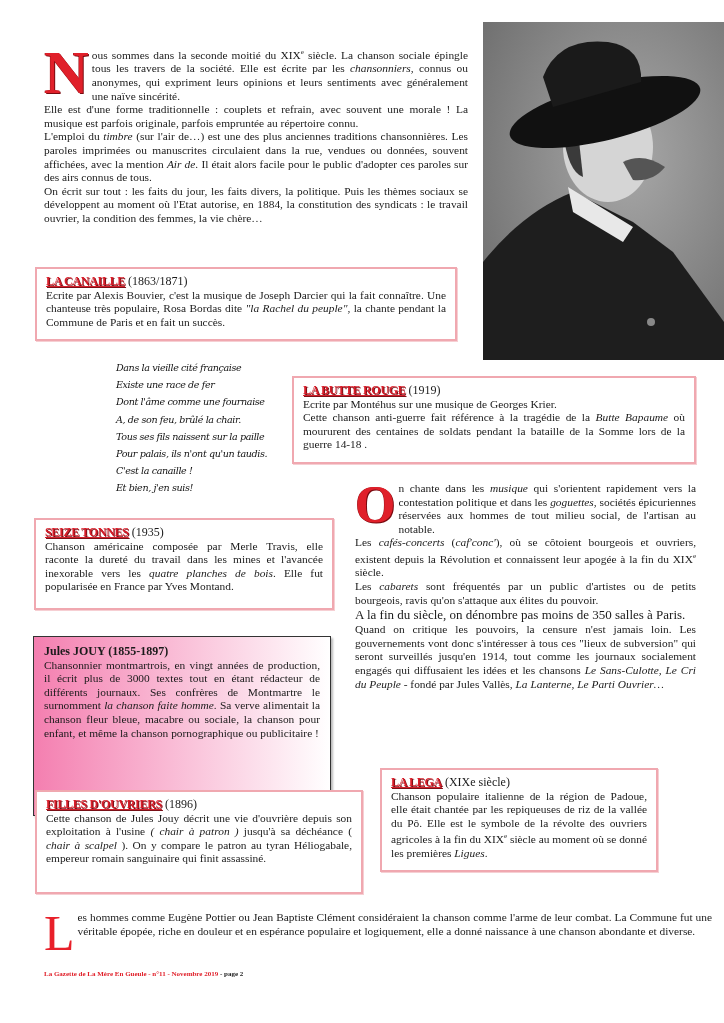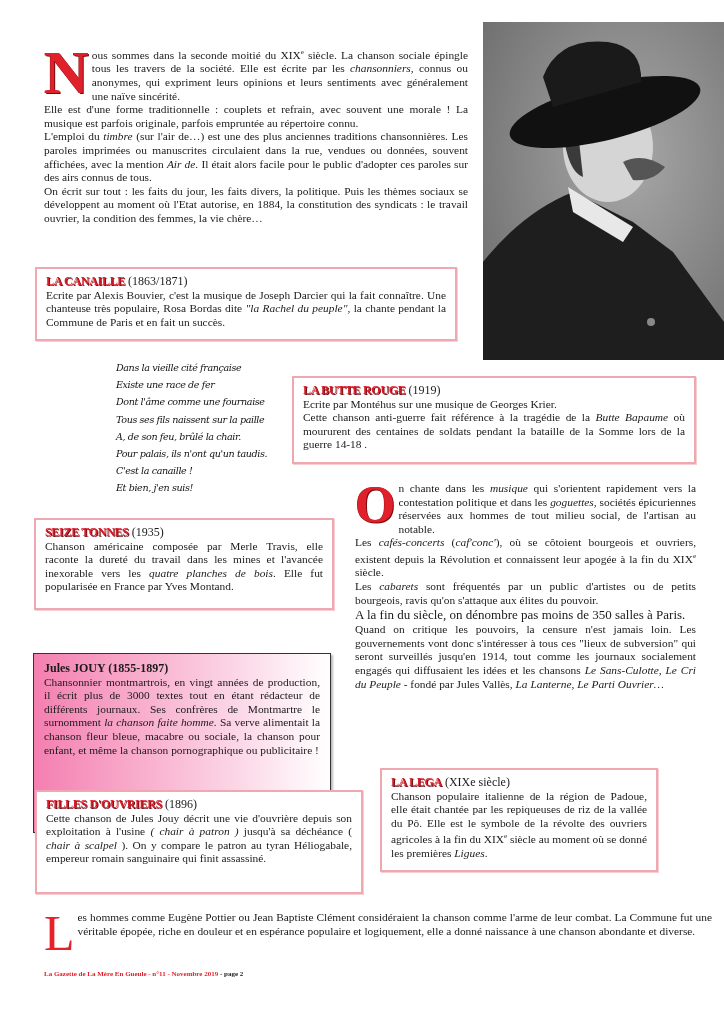--- a/index.html
+++ b/index.html
@@ -7,21 +7,21 @@
          font-family:"Liberation Serif", "DejaVu Serif", serif; color:#1a1a1a; }
   .abs { position:absolute; }
   .txt { font-size:11.4px; line-height:13.6px; text-align:justify; }
   .txt p { margin:0; }
   .dropcap { float:left; font-family:"Liberation Serif", serif; color:#e0202a;
              font-weight:bold; line-height:0.8; margin-right:3px;
              text-shadow:1px 1px 0 #7a0a10, -0.5px -0.5px 0 #9a1a20; }
   .box { position:absolute; background:#fff; border:2px solid #f0a8b0;
          box-shadow:1px 1px 0 #f6cfd3; padding:6px 9px 6px 9px; box-sizing:border-box; }
   .box-title { font-weight:bold; color:#d81e2a; letter-spacing:-0.3px;
-               text-shadow:1px 1px 0 #7a1017; font-size:12px; }
+               text-shadow:1px 1px 0 #7a1017; font-size:12px;text-decoration:underline; }
   .box-year { font-size:12px; color:#1a1a1a; }
   .poem { font-family:"DejaVu Serif", serif; font-style:italic; font-size:9.6px;
           line-height:17.2px; color:#111; letter-spacing:-0.4px; }
   .pinkbox { position:absolute; border:1px solid #333; padding:8px 10px;
              box-sizing:border-box; box-shadow:2px 2px 2px #bbb;
              background:linear-gradient(to right, #f47fb0 0%, #f9b9d4 45%, #ffffff 100%); }
   .pinkbox .title { font-weight:bold; font-size:12px; }
   .photo { position:absolute; left:483px; top:22px; width:241px; height:338px;
            background:radial-gradient(ellipse at 60% 40%, #9a9a9a 0%, #7a7a7a 55%, #5f5f5f 100%); overflow:hidden; }
   .footer { font-size:7px; font-weight:bold; color:#e0202a; }
@@ -71,22 +71,22 @@
   <div>
     <span class="box-title">LA CANAILLE</span><span class="box-year"> (1863/1871)</span>
   </div>
   <p><span>Ecrite par Alexis Bouvier, c'est la musique de Joseph Darcier qui la fait connaître. Une chanteuse très populaire, Rosa Bordas dite </span><i>"la Rachel du peuple"</i><span>,  la chante pendant la Commune de Paris et en fait un succès.</span></p>
 </div>
 
 <div class="abs poem" style="left:73px; top:359px; width:210px;margin-left:43px;">
   <div>Dans la vieille cité française</div>
   <div>Existe une race de fer</div>
   <div>Dont l'âme comme une fournaise</div>
+  <div>A, de son feu, brûlé la chair.</div>
   <div>Tous ses fils naissent sur la paille</div>
-  <div>A, de son feu, brûlé la chair.</div>
   <div>Pour palais, ils n'ont qu'un taudis.</div>
   <div>C'est la canaille !</div>
   <div>Et bien, j'en suis!</div>
 </div>
 
 <div class="box txt" style="left:292px; top:376px; width:404px; height:88px;">
   <div>
     <span class="box-title">LA BUTTE ROUGE</span><span class="box-year"> (1919)</span>
   </div>
   <p>Ecrite par Montéhus sur une musique de Georges Krier.</p>
@@ -101,21 +101,21 @@
   <p><span>Quand on critique les pouvoirs, la censure n'est jamais loin. Les gouvernements vont donc s'intéresser à tous ces "lieux de subversion" qui seront surveillés jusqu'en 1914, tout comme les journaux socialement engagés qui diffusaient les idées et les chansons </span><i>Le Sans-Culotte, Le Cri du Peuple</i><span> - fondé par Jules Vallès, </span><i>La Lanterne, Le Parti Ouvrier…</i></p>
 </div>
 
 <div class="box txt" style="left:34px; top:518px; width:300px; height:92px;">
   <div>
     <span class="box-title">SEIZE TONNES</span><span class="box-year"> (1935)</span>
   </div>
   <p><span>Chanson américaine composée par Merle Travis, elle raconte la dureté du travail dans les mines et l'avancée inexorable vers les </span><i>quatre planches de bois</i><span>. Elle fut popularisée en France par Yves Montand.</span></p>
 </div>
 
-<div class="pinkbox txt" style="left:33px; top:636px; width:298px; height:180px;margin-top:17px;">
+<div class="pinkbox txt" style="left:33px; top:636px; width:298px; height:180px;">
   <div class="title">Jules JOUY (1855-1897)</div>
   <p><span>Chansonnier montmartrois, en vingt années de production, il écrit plus de 3000 textes tout en étant rédacteur de différents journaux. Ses confrères de Montmartre le surnomment  </span><i>la chanson faite homme</i><span>. Sa verve alimentait la chanson fleur bleue, macabre ou sociale, la chanson pour enfant, et même la chanson pornographique ou publicitaire !</span></p>
 </div>
 
 <div class="box txt" style="left:380px; top:768px; width:278px; height:104px;">
   <div>
     <span class="box-title">LA LEGA</span><span class="box-year"> (XIXe siècle)</span>
   </div>
   <p><span>Chanson populaire italienne de la région de Padoue, elle était chantée par les repiqueuses de riz de la vallée du Pô. Elle est le symbole de la révolte des ouvriers agricoles à la fin du XIX</span><sup style="font-size:7px;">e</sup><span> siècle au moment où se donné les premières </span><i>Ligues</i><span>.</span></p>
 </div>

